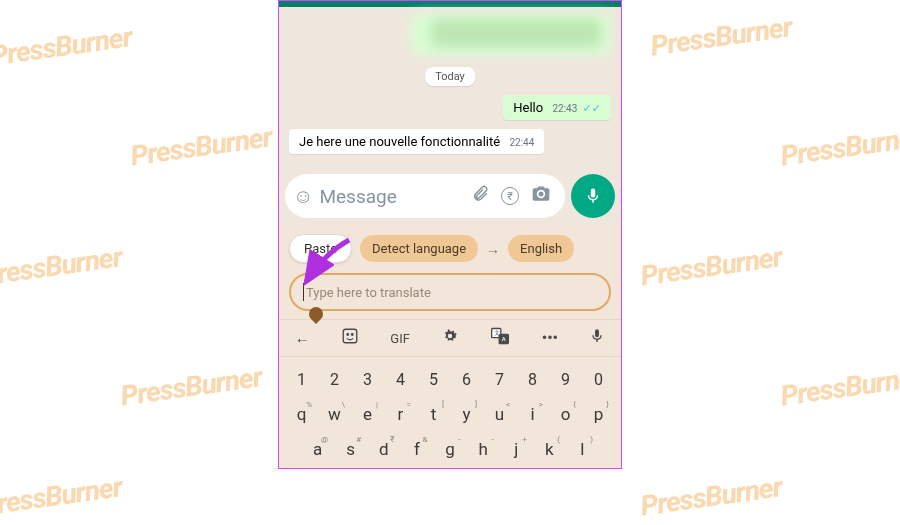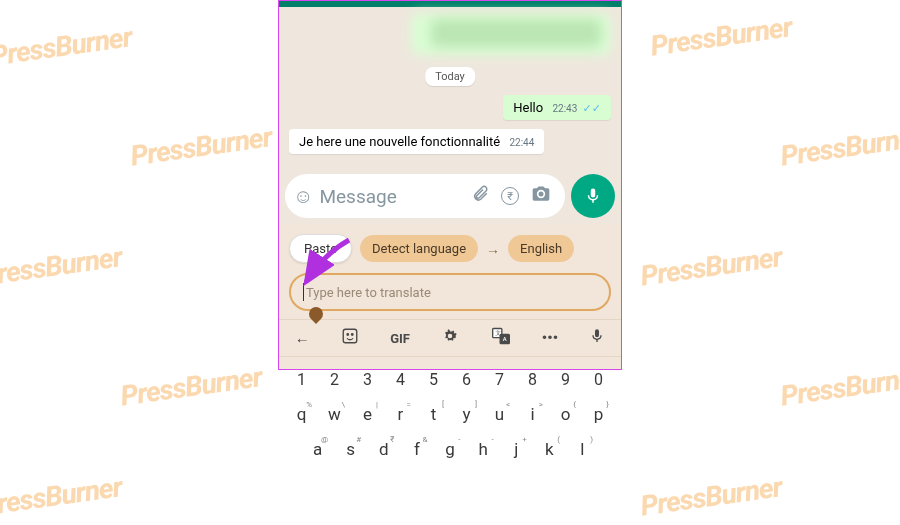--- a/index.html
+++ b/index.html
@@ -1,18 +1,18 @@
 <!DOCTYPE html>
 <html><head>
 <meta charset="utf-8">
 <style>
   *{box-sizing:border-box;margin:0;padding:0;font-family:-apple-system,Roboto,Arial,sans-serif}
   body{width:900px;height:525px;background:#fff;position:relative;overflow:hidden}
   .wm{position:absolute;font-size:28px;font-weight:800;color:#f7a13d;opacity:.4;transform:rotate(-8deg);font-style:italic;letter-spacing:-1px;pointer-events:none;white-space:nowrap}
-  .phone{position:absolute;left:278px;top:0;width:344px;height:370px;border:1px solid #d946ef;background:#c4b5fd}
+  .phone{position:absolute;left:278px;top:0;width:344px;height:469px;border:1px solid #d946ef;background:#c4b5fd}
   .statusbar{height:6px;background:#008069}
   .chat{height:217px;position:relative;background:#efe7de}
   .bubble{position:absolute;border-radius:4px;padding:5px 10px;font-size:13px;box-shadow:0 1px 1px rgba(0,0,0,.08)}
   .blur-out{right:10px;top:6px;width:200px;height:42px;background:#d9fdd3;filter:blur(6px);border-radius:8px;position:absolute}
   .blur-text{position:absolute;right:20px;top:12px;width:170px;height:28px;background:#a8d8a0;filter:blur(6px);opacity:.6;border-radius:6px}
   .date-pill{position:absolute;left:50%;top:60px;transform:translateX(-50%);background:#fff;border-radius:8px;padding:3px 10px;font-size:11px;color:#555;box-shadow:0 1px 1px rgba(0,0,0,.1)}
   .msg-out{right:10px;top:88px;background:#d9fdd3}
   .msg-out .time{font-size:10px;color:#667781;margin-left:6px}
   .ticks{color:#53bdeb;font-size:11px;margin-left:2px}
   .msg-in{left:10px;top:122px;background:#fff;max-width:280px}
@@ -113,21 +113,21 @@
     <div class="toolbar">
       <span>←</span>
       <span>
         <svg width="18" height="18" viewBox="0 0 24 24" fill="none" stroke="#4a4a4a" stroke-width="1.8">
             <rect x="3" y="3" width="18" height="18" rx="3"></rect>
             <circle cx="9" cy="10" r="1" fill="#4a4a4a"></circle>
             <circle cx="15" cy="10" r="1" fill="#4a4a4a"></circle>
             <path d="M8 15c1 1.5 2.5 2 4 2s3-.5 4-2"></path>
           </svg>
       </span>
-      <span style="font-weight:700;font-size:13px">GIF</span>
+      <span style="font-weight:400;font-size:13px">GIF</span>
       <span>
         <svg width="18" height="18" viewBox="0 0 24 24" fill="#4a4a4a">
             <path d="M19.4 13l.6-1-.6-1 1.5-1.2-1-1.7-1.9.4-.8-.8.4-1.9-1.7-1-1.2 1.5-1-.6-1 .6L10.5 3l-1.7 1 .4 1.9-.8.8-1.9-.4-1 1.7L7 10.2l-.6 1 .6 1L5.5 13.4l1 1.7 1.9-.4.8.8-.4 1.9 1.7 1 1.2-1.5 1 .6 1-.6 1.2 1.5 1.7-1-.4-1.9.8-.8 1.9.4 1-1.7L19.4 13zM12 15a3 3 0 110-6 3 3 0 010 6z"></path>
           </svg>
       </span>
       <span>
         <svg width="20" height="20" viewBox="0 0 24 24" fill="none" stroke="#4a4a4a" stroke-width="1.6">
             <rect x="2" y="3" width="11" height="11" rx="1" fill="#fff"></rect>
             <rect x="11" y="10" width="11" height="11" rx="1" fill="#4a4a4a"></rect>
             <text x="5" y="11" font-size="7" fill="#4a4a4a" stroke="none">文</text>

